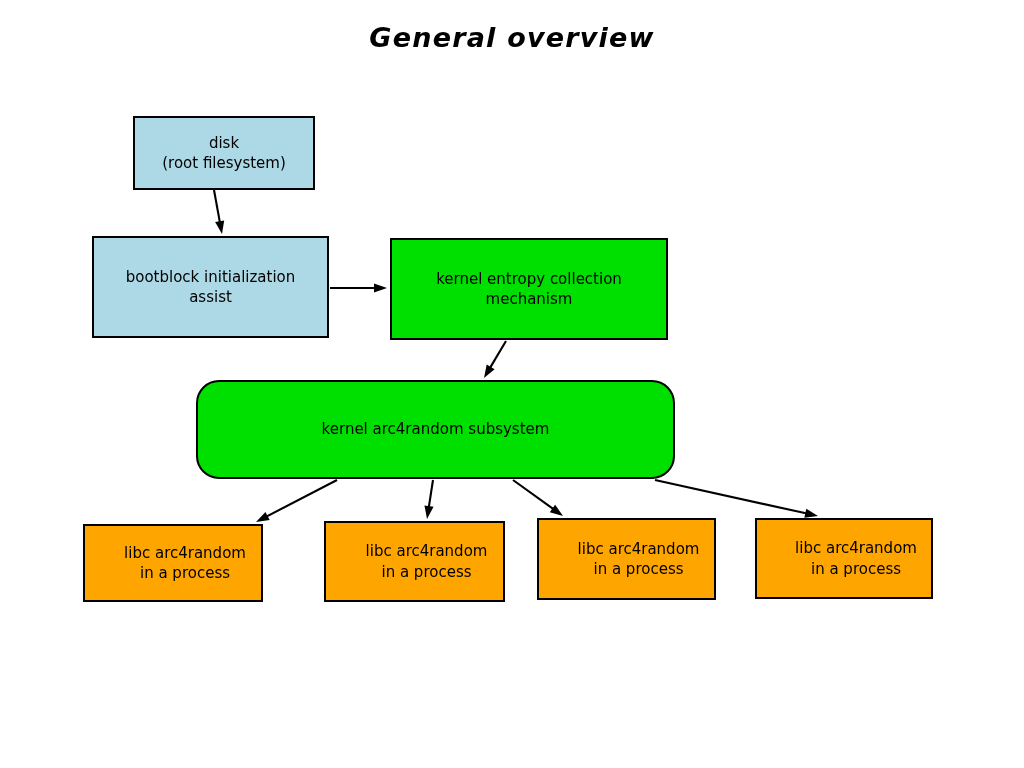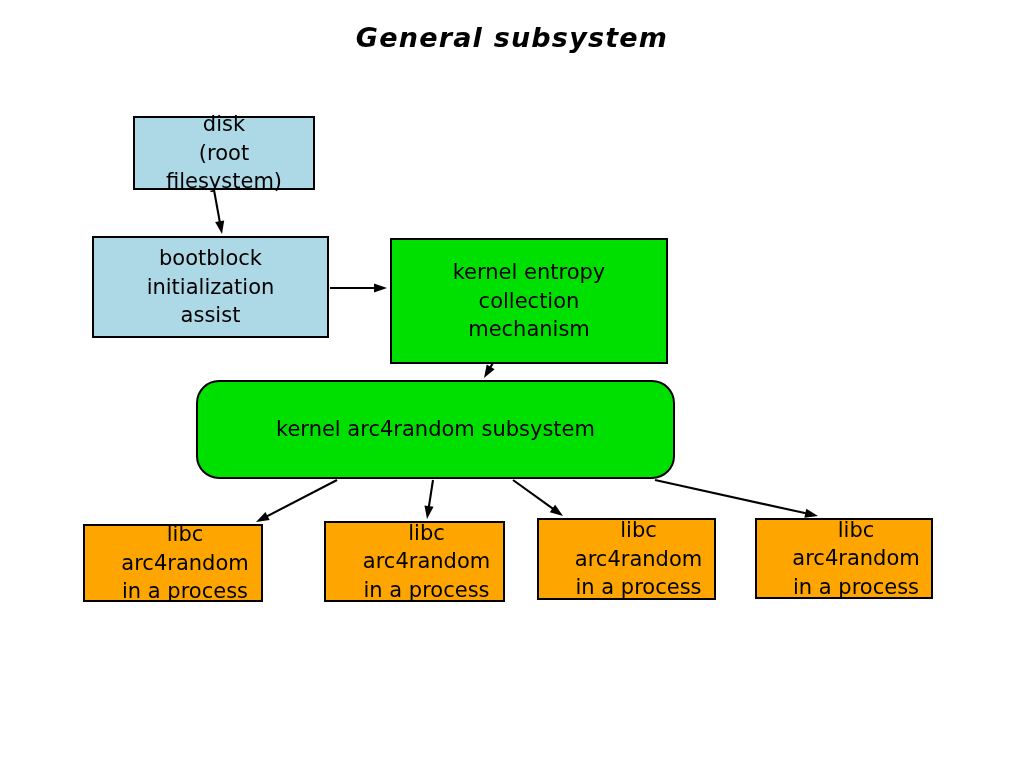--- a/index.html
+++ b/index.html
@@ -40,21 +40,21 @@
     font-weight: bold;
     font-style: italic;
     letter-spacing: 1.2px;
     color: #000000;
     z-index: 3;
   }
   .node {
     position: absolute;
     border: 2px solid #000000;
     color: #000000;
-    font-size: 21px;
+    font-size: 15px;
     line-height: 1.35;
     z-index: 2;
     display: flex;
     flex-direction: column;
     justify-content: center;
   }
   .node .node-label {
     display: block;
     white-space: pre-line;
     padding: 0 10px;
@@ -64,21 +64,21 @@
   .node.align-left { text-align: center; }
   .fill-disk   { background: #ADD8E6; }
   .fill-kernel { background: #00E000; }
   .fill-libc   { background: #FFA500; padding-left: 24px; }
 </style>
 </head>
 <body>
 
 <div id="canvas">
 
-  <div class="diagram-title">General subsystem</div>
+  <div class="diagram-title">General overview</div>
 
   <svg id="arrow-layer" viewBox="0 0 1024 768" xmlns="http://www.w3.org/2000/svg">
       <g>
         <line x1="214" y1="190" x2="220.21114561800016" y2="224.16130089900093" stroke="#000000" stroke-width="2.1"></line>
         <polygon points="222,234 215.14868771694063,222.03256418442112 224.2002908898598,220.38681815298128" fill="#000000"></polygon>
       </g>
       <g>
         <line x1="330" y1="288" x2="377" y2="288" stroke="#000000" stroke-width="2.1"></line>
         <polygon points="387,288 374,292.6 374,283.4" fill="#000000"></polygon>
       </g>
@@ -106,21 +106,21 @@
 
   <div id="node-layer">
       <div class="node align-center fill-disk" style="left: 133px; top: 116px; width: 182px; height: 74px; background: rgb(173, 216, 230);">
         <span class="node-label">disk
 (root filesystem)</span>
       </div>
       <div class="node align-left fill-disk" style="left: 92px; top: 236px; width: 237px; height: 102px; background: rgb(173, 216, 230);">
         <span class="node-label">bootblock initialization
 assist</span>
       </div>
-      <div class="node align-left fill-kernel" style="left: 390px; top: 238px; width: 278px; height: 126px; background: rgb(0, 224, 0);">
+      <div class="node align-left fill-kernel" style="left: 390px; top: 238px; width: 278px; height: 102px; background: rgb(0, 224, 0);">
         <span class="node-label">kernel entropy collection
 mechanism</span>
       </div>
       <div class="node align-center fill-kernel" style="left: 196px; top: 380px; width: 479px; height: 99px; background: rgb(0, 224, 0); border-radius: 23px;">
         <span class="node-label">kernel arc4random subsystem</span>
       </div>
       <div class="node align-left fill-libc" style="left: 83px; top: 524px; width: 180px; height: 78px; background: rgb(255, 165, 0);">
         <span class="node-label">libc arc4random
 in a process</span>
       </div>

